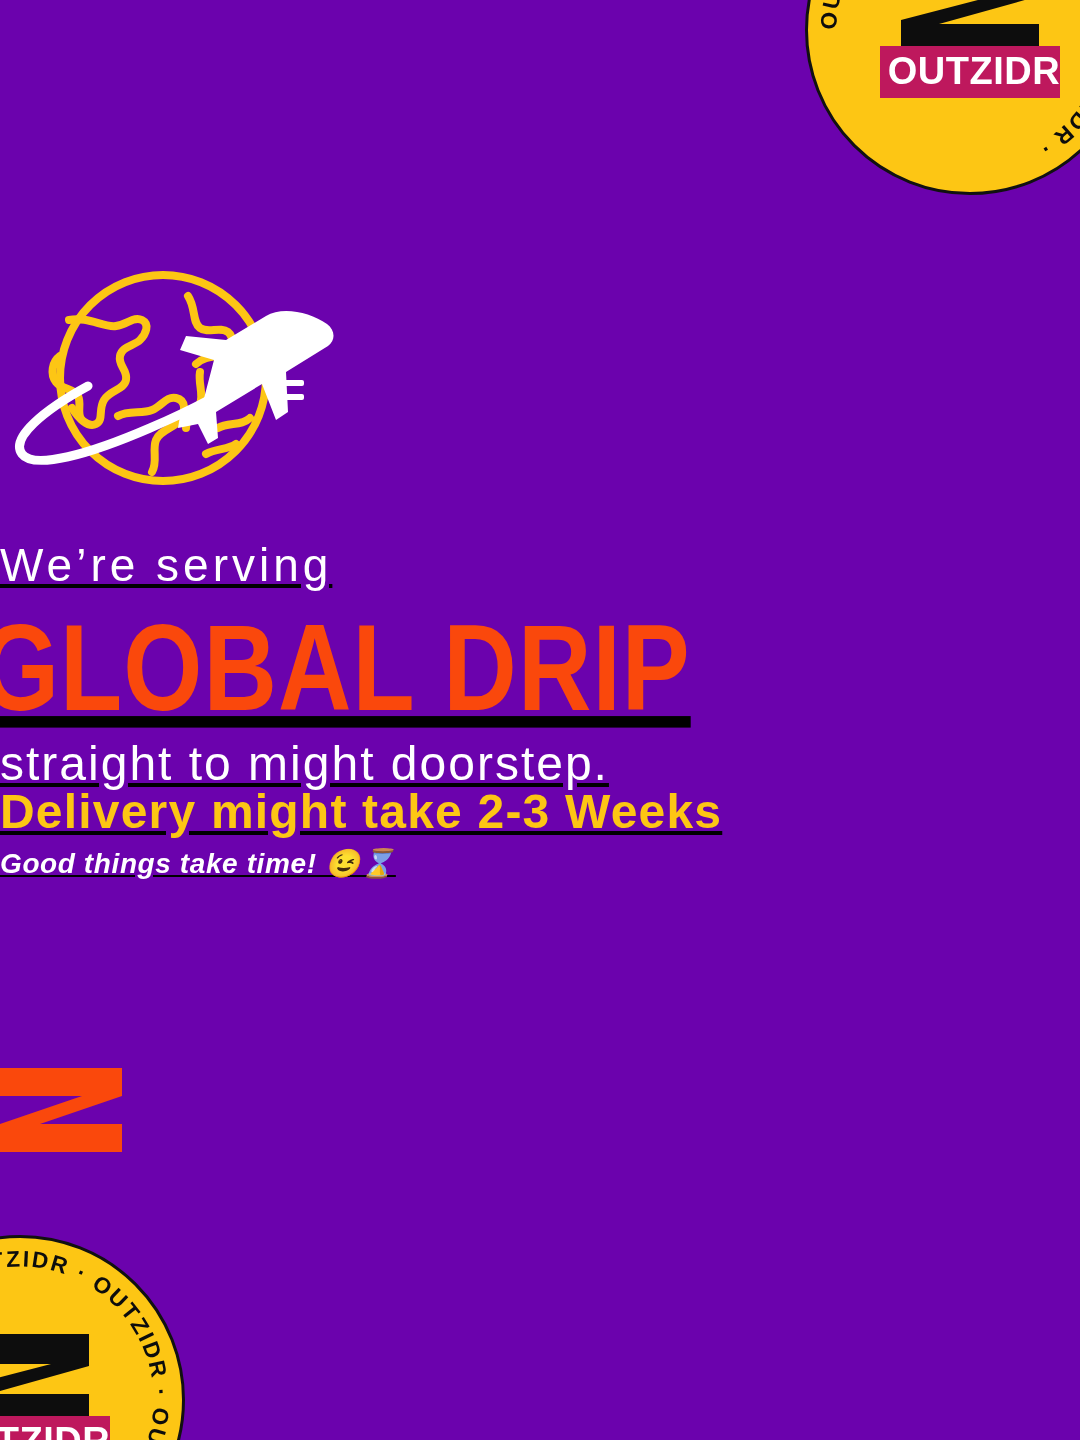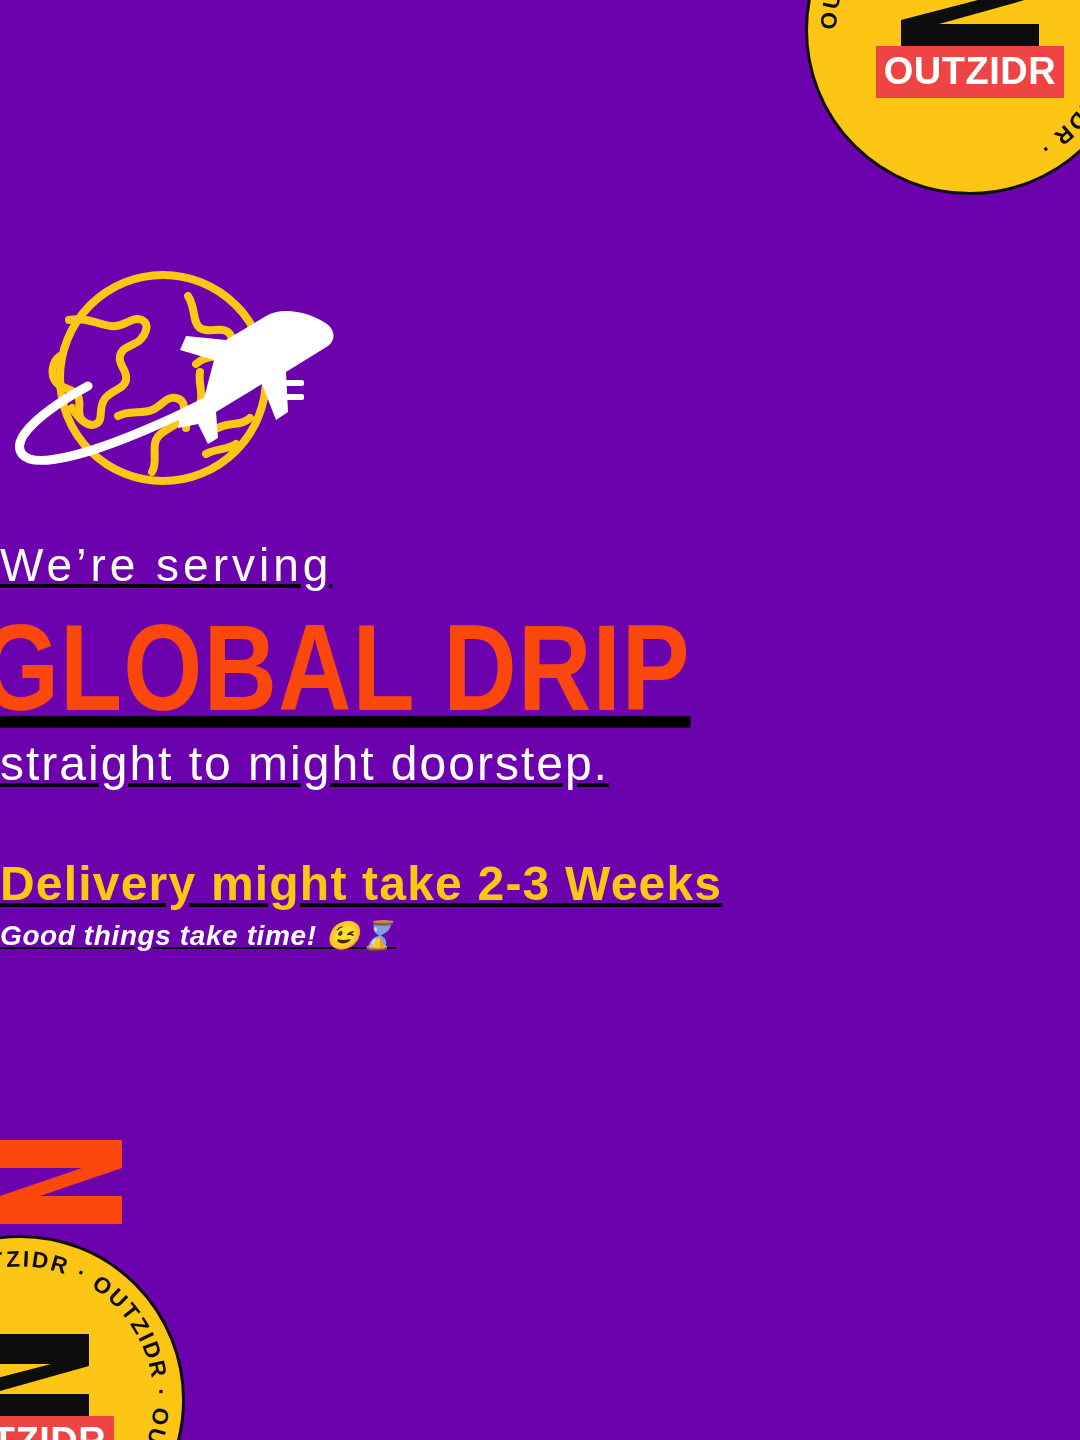--- a/index.html
+++ b/index.html
@@ -56,27 +56,27 @@
     display: flex;
     flex-direction: column;
     align-items: center;
   }
   .badge-z {
     width: 150px;
     height: 92px;
     display: block;
   }
   .badge-word {
-    background: #ef4444;
+    background: #be185d;
     color: #FFFFFF;
     font-size: 38px;
     font-weight: bold;
     letter-spacing: 0.5px;
     line-height: 1;
-    padding: 6px 8px 8px 8px;
+    padding: 6px 0 8px 8px;
     margin-top: -8px;
     position: relative;
     z-index: 2;
     white-space: nowrap;
   }
 
   
   .stage {
     position: absolute;
     inset: 0;
@@ -117,21 +117,20 @@
   .line-doorstep {
     margin-top: 38px;
     color: #FFFFFF;
     font-size: 48px;
     font-weight: 300;
     letter-spacing: 2px;
     line-height: 1;
   }
 
   .line-delivery {
-    margin-top: 72px;
     color: #FDC614;
     font-size: 48px;
     font-weight: bold;
     letter-spacing: 1.2px;
     line-height: 1;
   }
 
   .line-goodthings {
     margin-top: 14px;
     color: #FFFFFF;

